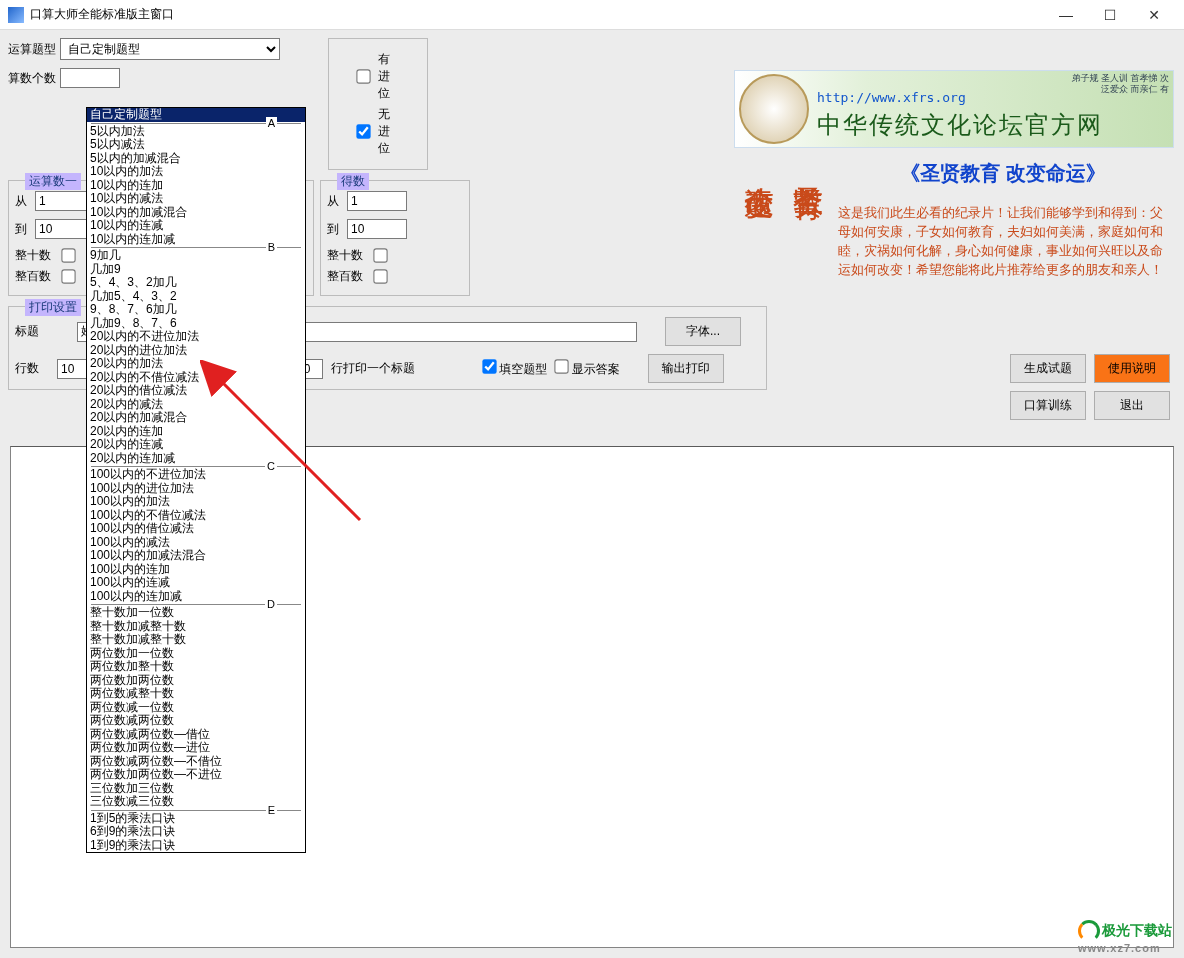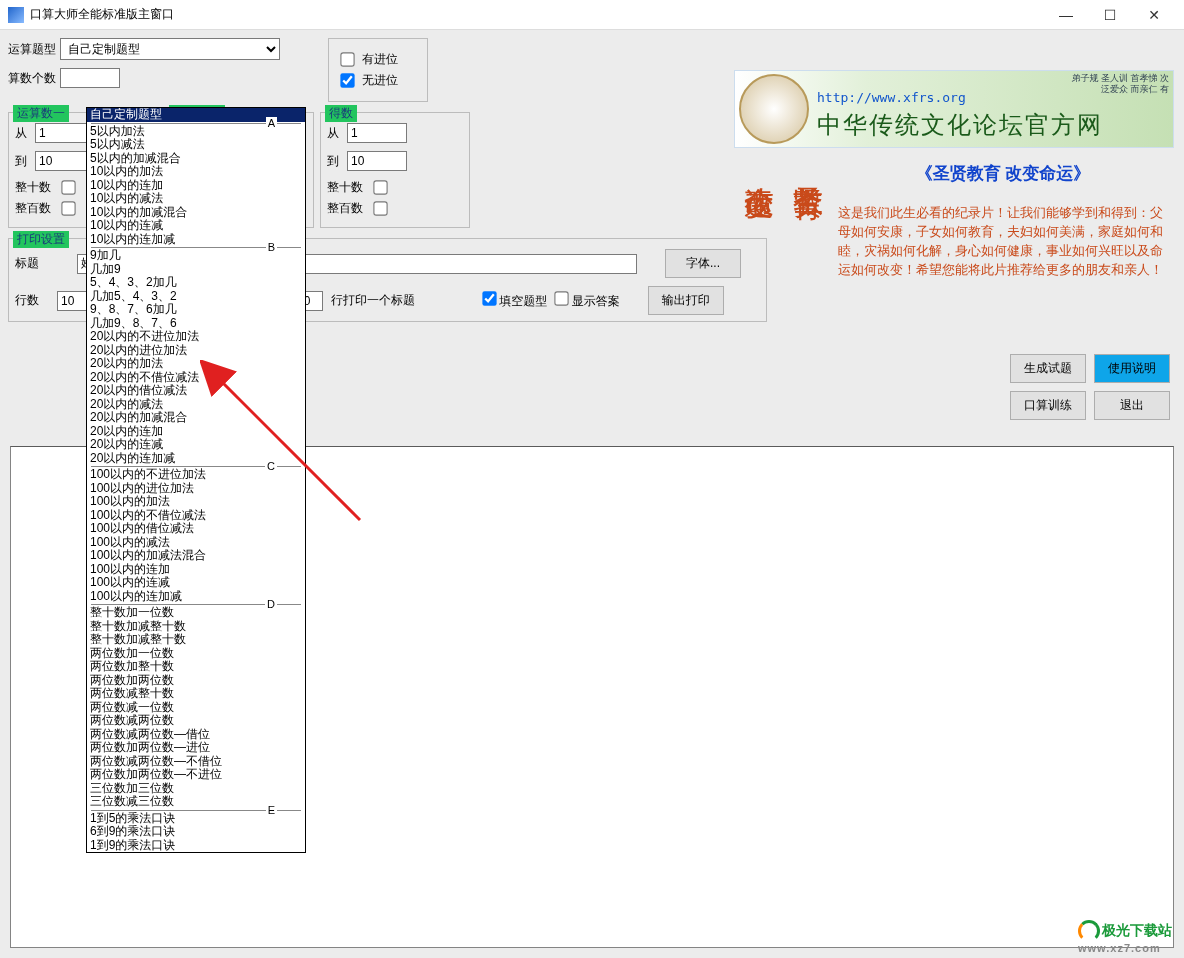--- a/index.html
+++ b/index.html
@@ -10,40 +10,40 @@
 .titlebar .winbtn { width: 44px; height: 30px; text-align: center; line-height: 30px; font-size: 14px; color: #333; cursor: default; }
 .content { background: #ececec; padding: 8px; position: relative; height: 928px; }
 .row { display: flex; gap: 6px; }
 .label { display: inline-block; min-width: 48px; text-align: left; margin-right: 4px; }
 .field { display: flex; align-items: center; margin-bottom: 8px; }
 select, input[type=text] { border: 1px solid #7a7a7a; background: #fff; font-size: 12px; padding: 1px 3px; height: 20px; }
 select { width: 220px; height: 22px; }
 input.small { width: 60px; }
 input.tiny { width: 30px; }
 .fieldset { border: 1px solid #bcbcbc; padding: 10px 6px 6px 6px; margin-top: 4px; position: relative; }
-.fieldset > .legend { position: absolute; top: -8px; left: 4px; background: #22c55e; padding: 0 4px; color: #1a3a7a; }
+.fieldset > .legend { position: absolute; top: -8px; left: 16px; background: #c4b5fd; padding: 0 4px; color: #1a3a7a; }
 .fbox { border: 1px solid #bcbcbc; padding: 6px; }
 .checkbox-row { display: flex; align-items: center; gap: 4px; margin: 4px 0; }
 .checkbox-row input { margin-right: 4px; }
 button.win { background: #e1e1e1; border: 1px solid #adadad; padding: 5px 12px; font-size: 12px; min-width: 76px; cursor: default; }
 .dropdown-menu { position: absolute; left: 86px; top: 77px; width: 220px; background: #fff; border: 1px solid #000; z-index: 100; max-height: 840px; overflow: hidden; font-size: 12px; line-height: 13.5px; }
 .dropdown-menu .item { padding: 0 3px; white-space: nowrap; }
 .dropdown-menu .item.selected { background: #0a246a; color: #fff; }
 .dropdown-menu .divider { border-top: 1px solid #888; margin: 1px 4px; position: relative; }
 .dropdown-menu .divider span { position: absolute; right: 24px; top: -7px; background: #fff; padding: 0 2px; font-size: 11px; }
 .banner { position: absolute; right: 10px; top: 40px; width: 440px; height: 78px; background: linear-gradient(90deg,#fff,#e2f0d9 30%,#c5e0b4); border: 1px solid #cde; display: flex; align-items: center; padding: 4px; }
 .banner-left { width: 70px; height: 70px; border-radius: 50%; background: radial-gradient(circle,#fff,#d4c29a); border: 2px solid #b89a5a; }
 .banner-right { flex: 1; padding-left: 8px; }
 .banner-right .url { color: #1155cc; font-family: monospace; font-size: 13px; margin-top: 12px; }
 .banner-right .chinese-title { color: #1a5a1a; font-family: KaiTi, serif; font-size: 24px; letter-spacing: 2px; margin-top: 4px; }
 .banner-tiny { position: absolute; right: 4px; top: 2px; font-size: 9px; color: #345; text-align: right; line-height: 11px; }
 .info-panel { position: absolute; right: 10px; top: 130px; width: 440px; display: flex; }
 .vtext { writing-mode: vertical-rl; font-family: KaiTi, serif; font-size: 30px; color: #c94a1a; padding: 4px; }
 .info-body { flex: 1; padding: 4px 6px; font-size: 13px; line-height: 19px; }
-.info-body .t1 { color: #1144cc; text-align: center; font-weight: bold; font-size: 17px; }
+.info-body .t1 { color: #1144cc; text-align: center; font-weight: bold; font-size: 20px; }
 .info-body .t2 { color: #1144cc; text-align: center; font-weight: bold; font-size: 15px; }
 .info-body .desc { color: #c94a1a; margin-top: 20px; }
 .detail-link { color: #1144cc; float: right; font-size: 13px; }
 .main-area { position: absolute; left: 10px; top: 416px; right: 10px; bottom: 10px; background: #fff; border: 1px solid #848484; border-top-color: #5a5a5a; }
 .logo-watermark { position: absolute; right: 12px; bottom: 4px; font-size: 14px; color: #1a9a3a; font-weight: bold; }
 .logo-watermark .sub { color: #888; font-size: 11px; display: block; letter-spacing: 1px; }
 .logo-watermark .swoosh { display: inline-block; width: 22px; height: 22px; border: 3px solid #1a9a3a; border-left-color: #ff8800; border-bottom-color: transparent; border-radius: 50%; vertical-align: middle; margin-right: 2px; }
 .red-arrow { position: absolute; z-index: 200; pointer-events: none; }
 .toprow { display: flex; align-items: flex-start; gap: 10px; }
 .col-mid { padding-top: 2px; }
@@ -70,21 +70,21 @@
         <span class="label">运算题型</span>
         <select>
           <option>自己定制题型</option>
         </select>
       </div>
       <div class="field">
         <span class="label">算数个数</span>
         <input type="text" class="small" value="" style="">
       </div>
     </div>
-    <div class="fbox col-mid" style="width:100px; padding:8px 12px;">
+    <div class="fbox col-mid" style="width:100px; padding:8px 28px;">
       <div class="checkbox-row">
           <input type="checkbox" class="cb" style="">
           <span>有进位</span>
         </div>
       <div class="checkbox-row">
           <input type="checkbox" class="cb" checked="" style="">
           <span>无进位</span>
         </div>
     </div>
   </div>
@@ -148,21 +148,21 @@
       <span>行打印一个标题</span>
       <span style="margin-left:60px"><input type="checkbox" class="cb" checked="" style=""> <span>填空题型</span></span>
       <span><input type="checkbox" class="cb" style=""> <span>显示答案</span></span>
       <button class="win" style="margin-left:20px">输出打印</button>
     </div>
   </div>
 
   <div class="btnrow">
     <div class="r">
       <button class="win">生成试题</button>
-      <button class="win" style="background:#0ea5e9">使用说明</button>
+      <button class="win" style="background:#f97316">使用说明</button>
     </div>
     <div class="r">
       <button class="win">口算训练</button>
       <button class="win">退出</button>
     </div>
   </div>
 
   <div class="main-area"></div>
 
   <div class="banner">

